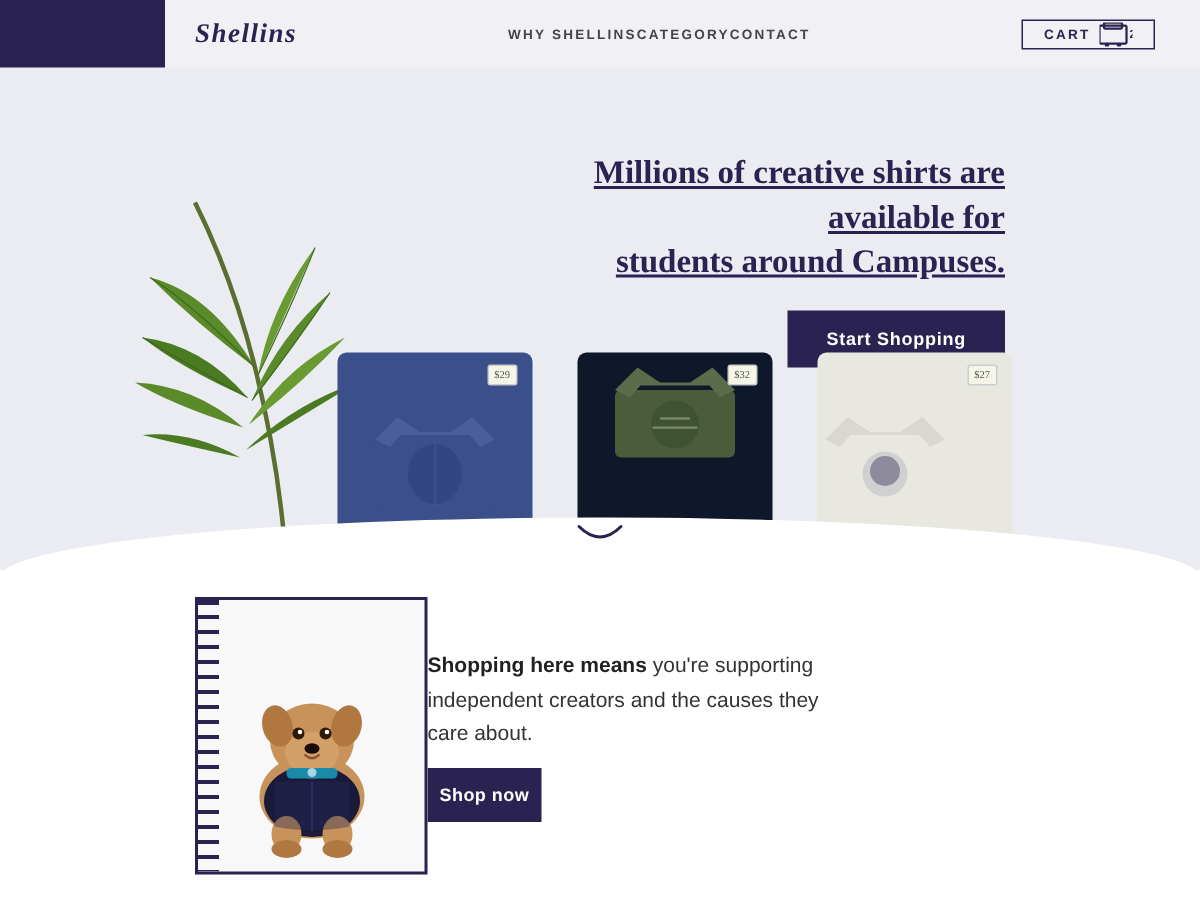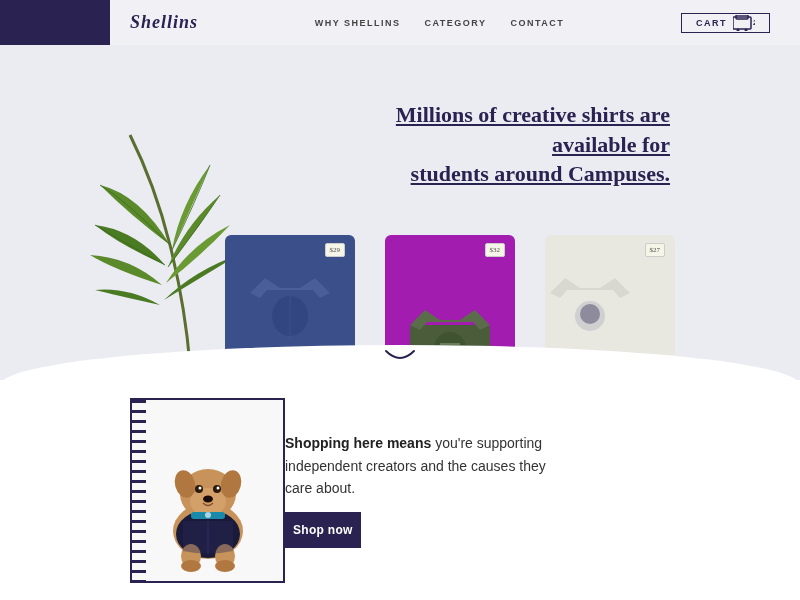--- a/index.html
+++ b/index.html
@@ -52,21 +52,20 @@
     .logo {
       font-family: 'Georgia', serif;
       font-style: italic;
       font-size: 18px;
       color: #2a2250;
       font-weight: bold;
       letter-spacing: 1px;
     }
     .nav {
       display: flex;
-      gap: 24px;
       align-items: center;
     }
     .nav-item {
       font-size: 9px;
       font-family: Arial, sans-serif;
       letter-spacing: 1.5px;
       color: #444;
       text-transform: uppercase;
       cursor: pointer;
       font-weight: 600;
@@ -174,23 +173,23 @@
 
     
     .shirt-blue {
       background: #3b4f8a;
       display: flex;
       align-items: center;
       justify-content: center;
       border-radius: 6px;
     }
     .shirt-green {
-      background: #a21caf;
-      display: flex;
-      align-items: flex-end;
+      background: #0f172a;
+      display: flex;
+      align-items: flex-start;
       justify-content: center;
       border-radius: 6px;
     }
     .shirt-white {
       background: #e8e8e0;
       display: flex;
       align-items: center;
       justify-content: flex-start;
       border-radius: 6px;
     }
@@ -360,20 +359,21 @@
           <path d="M78 162 Q110 120 130 90" stroke="#3a6a1a" stroke-width="0.8" fill="none"></path>
         </g>
       </svg>
     </div>
 
     <div class="hero-text">
       <h1 class="hero-heading">
         <span>Millions of creative shirts are available for</span><br>
         <span>students around Campuses.</span>
       </h1>
+      <button class="start-shopping-btn">Start Shopping</button>
     </div>
 
     <div class="shirts-row">
 
       <div class="shirt-item">
         <div class="shirt-img shirt-blue">
           <svg class="shirt-shape" viewBox="0 0 90 75">
             <rect x="5" y="25" width="80" height="45" rx="4" fill="#3b4f8a"></rect>
             <path d="M5 25 L20 10 L35 20 L55 20 L70 10 L85 25 L75 30 L68 22 L22 22 L15 30 Z" fill="#4a5f9a"></path>
             <ellipse cx="45" cy="48" rx="18" ry="20" fill="#2a3f7a" opacity="0.5"></ellipse>

